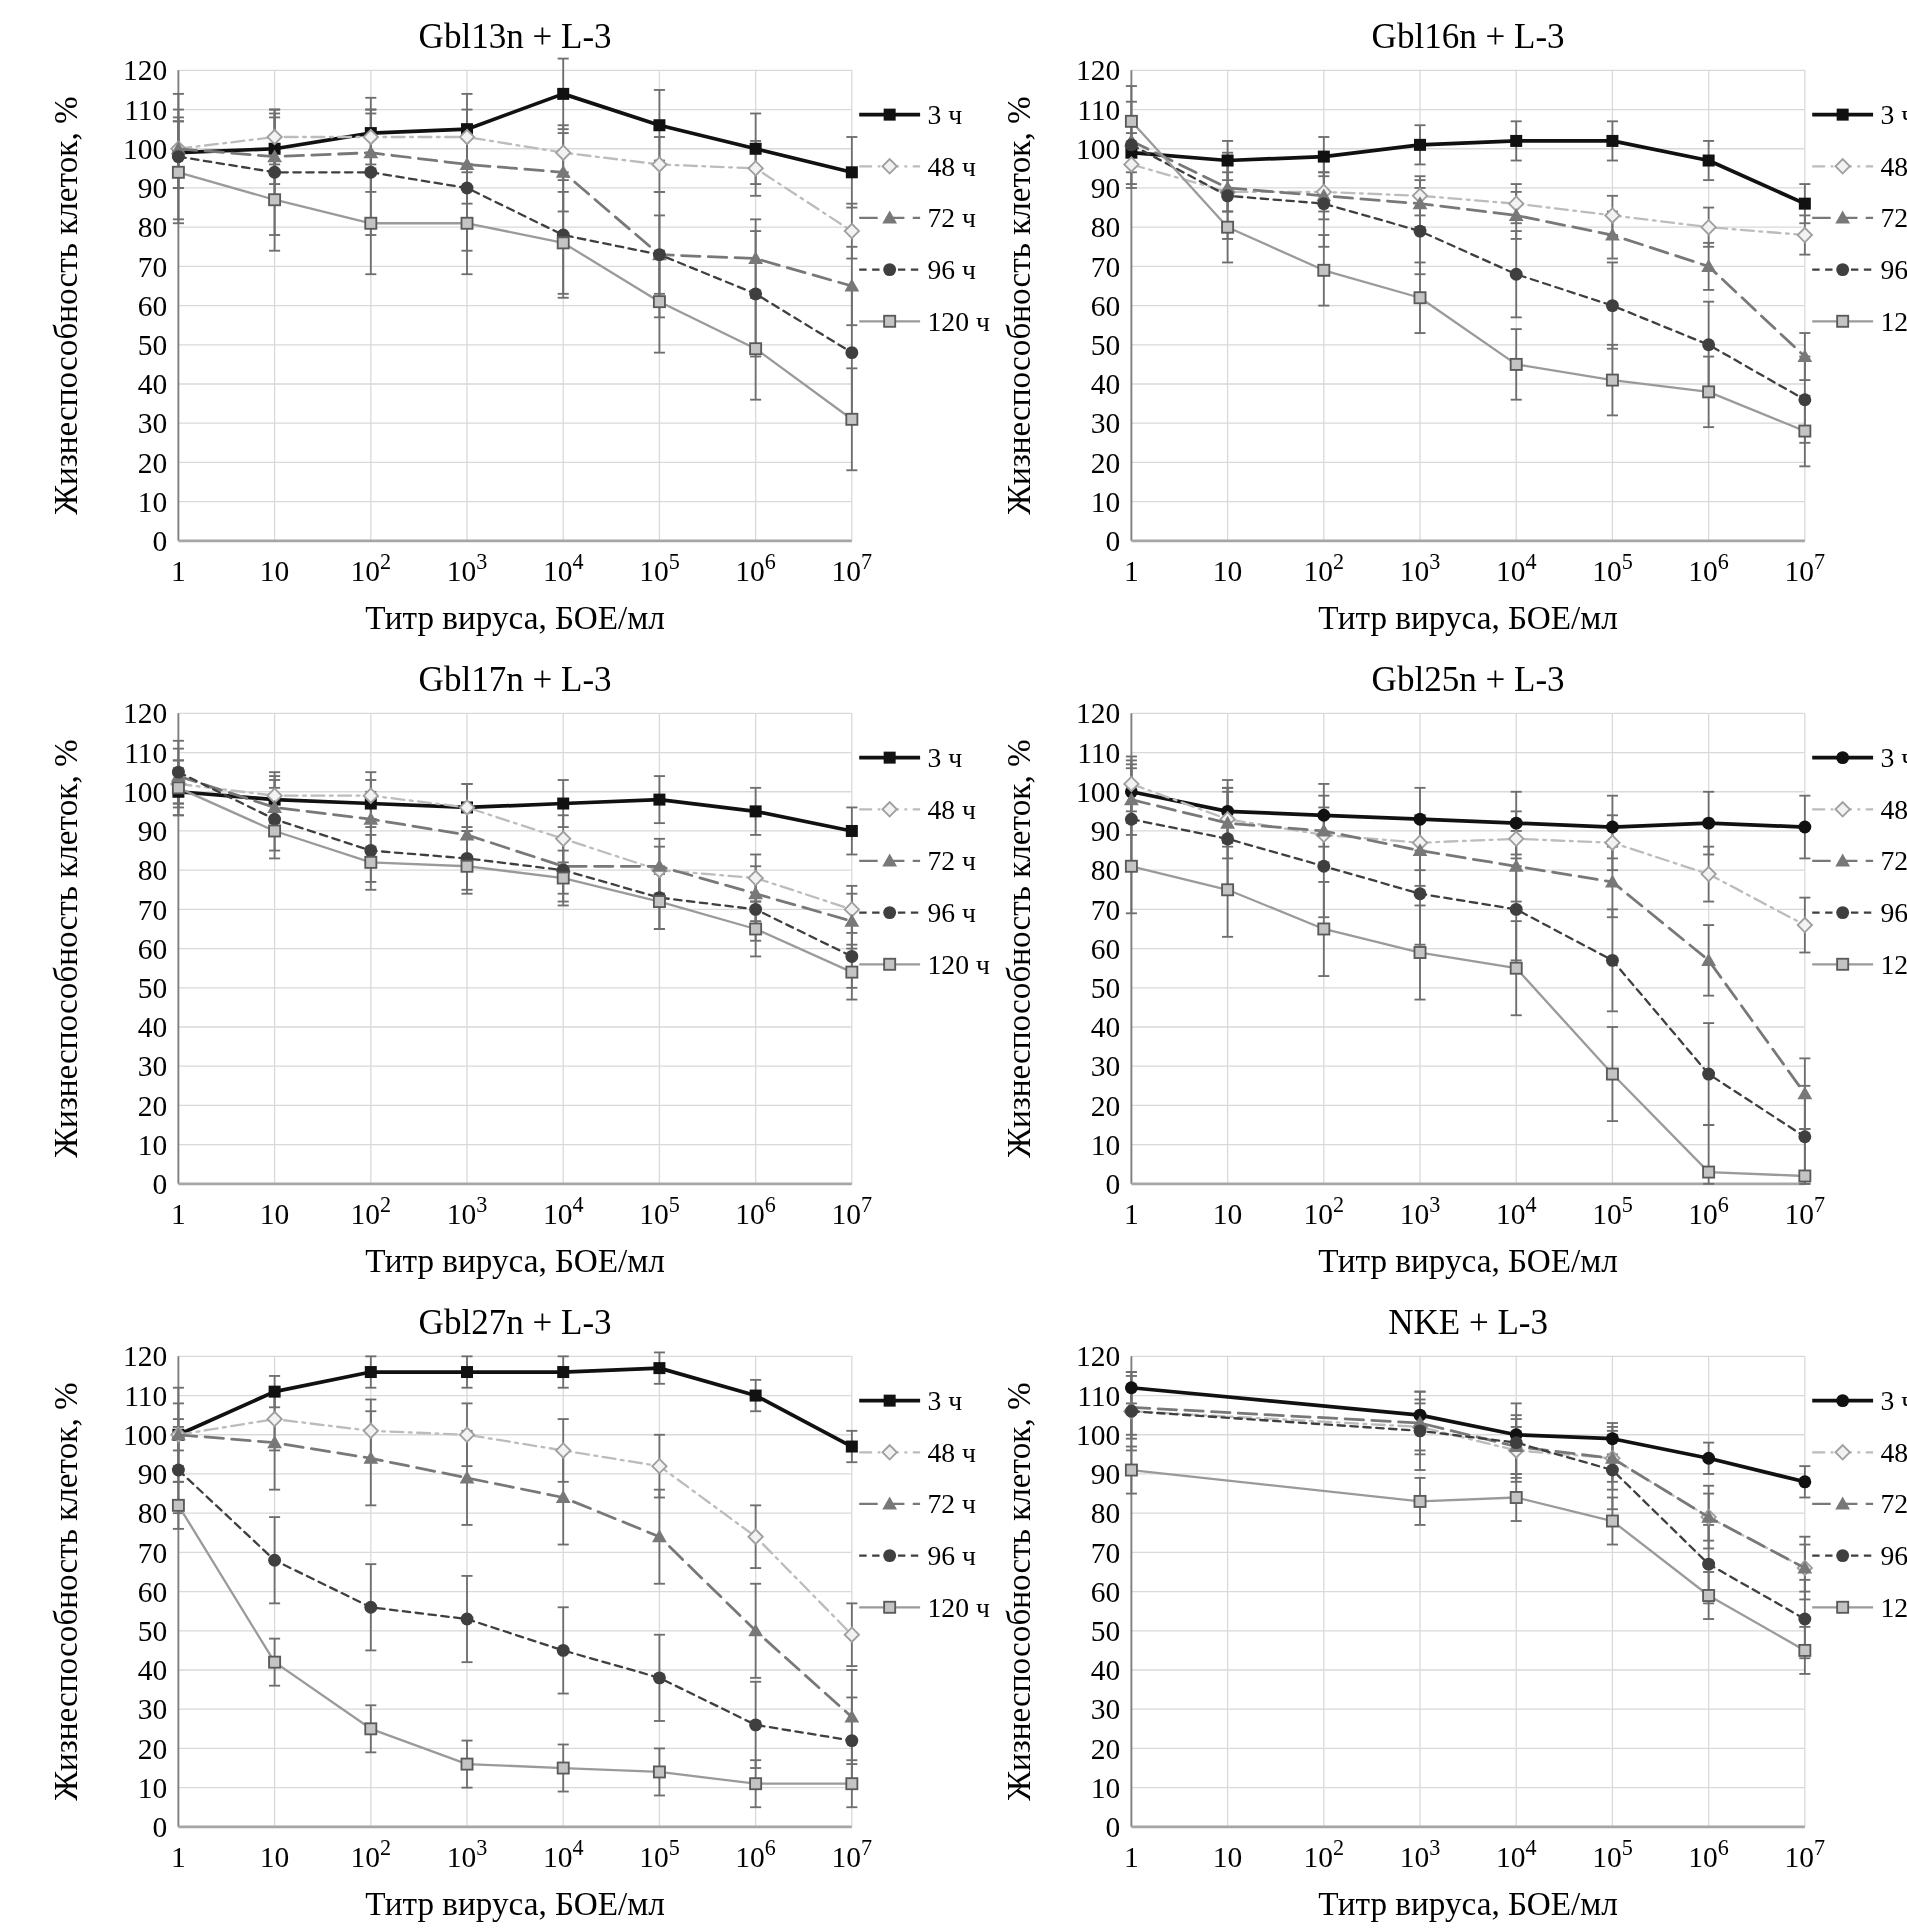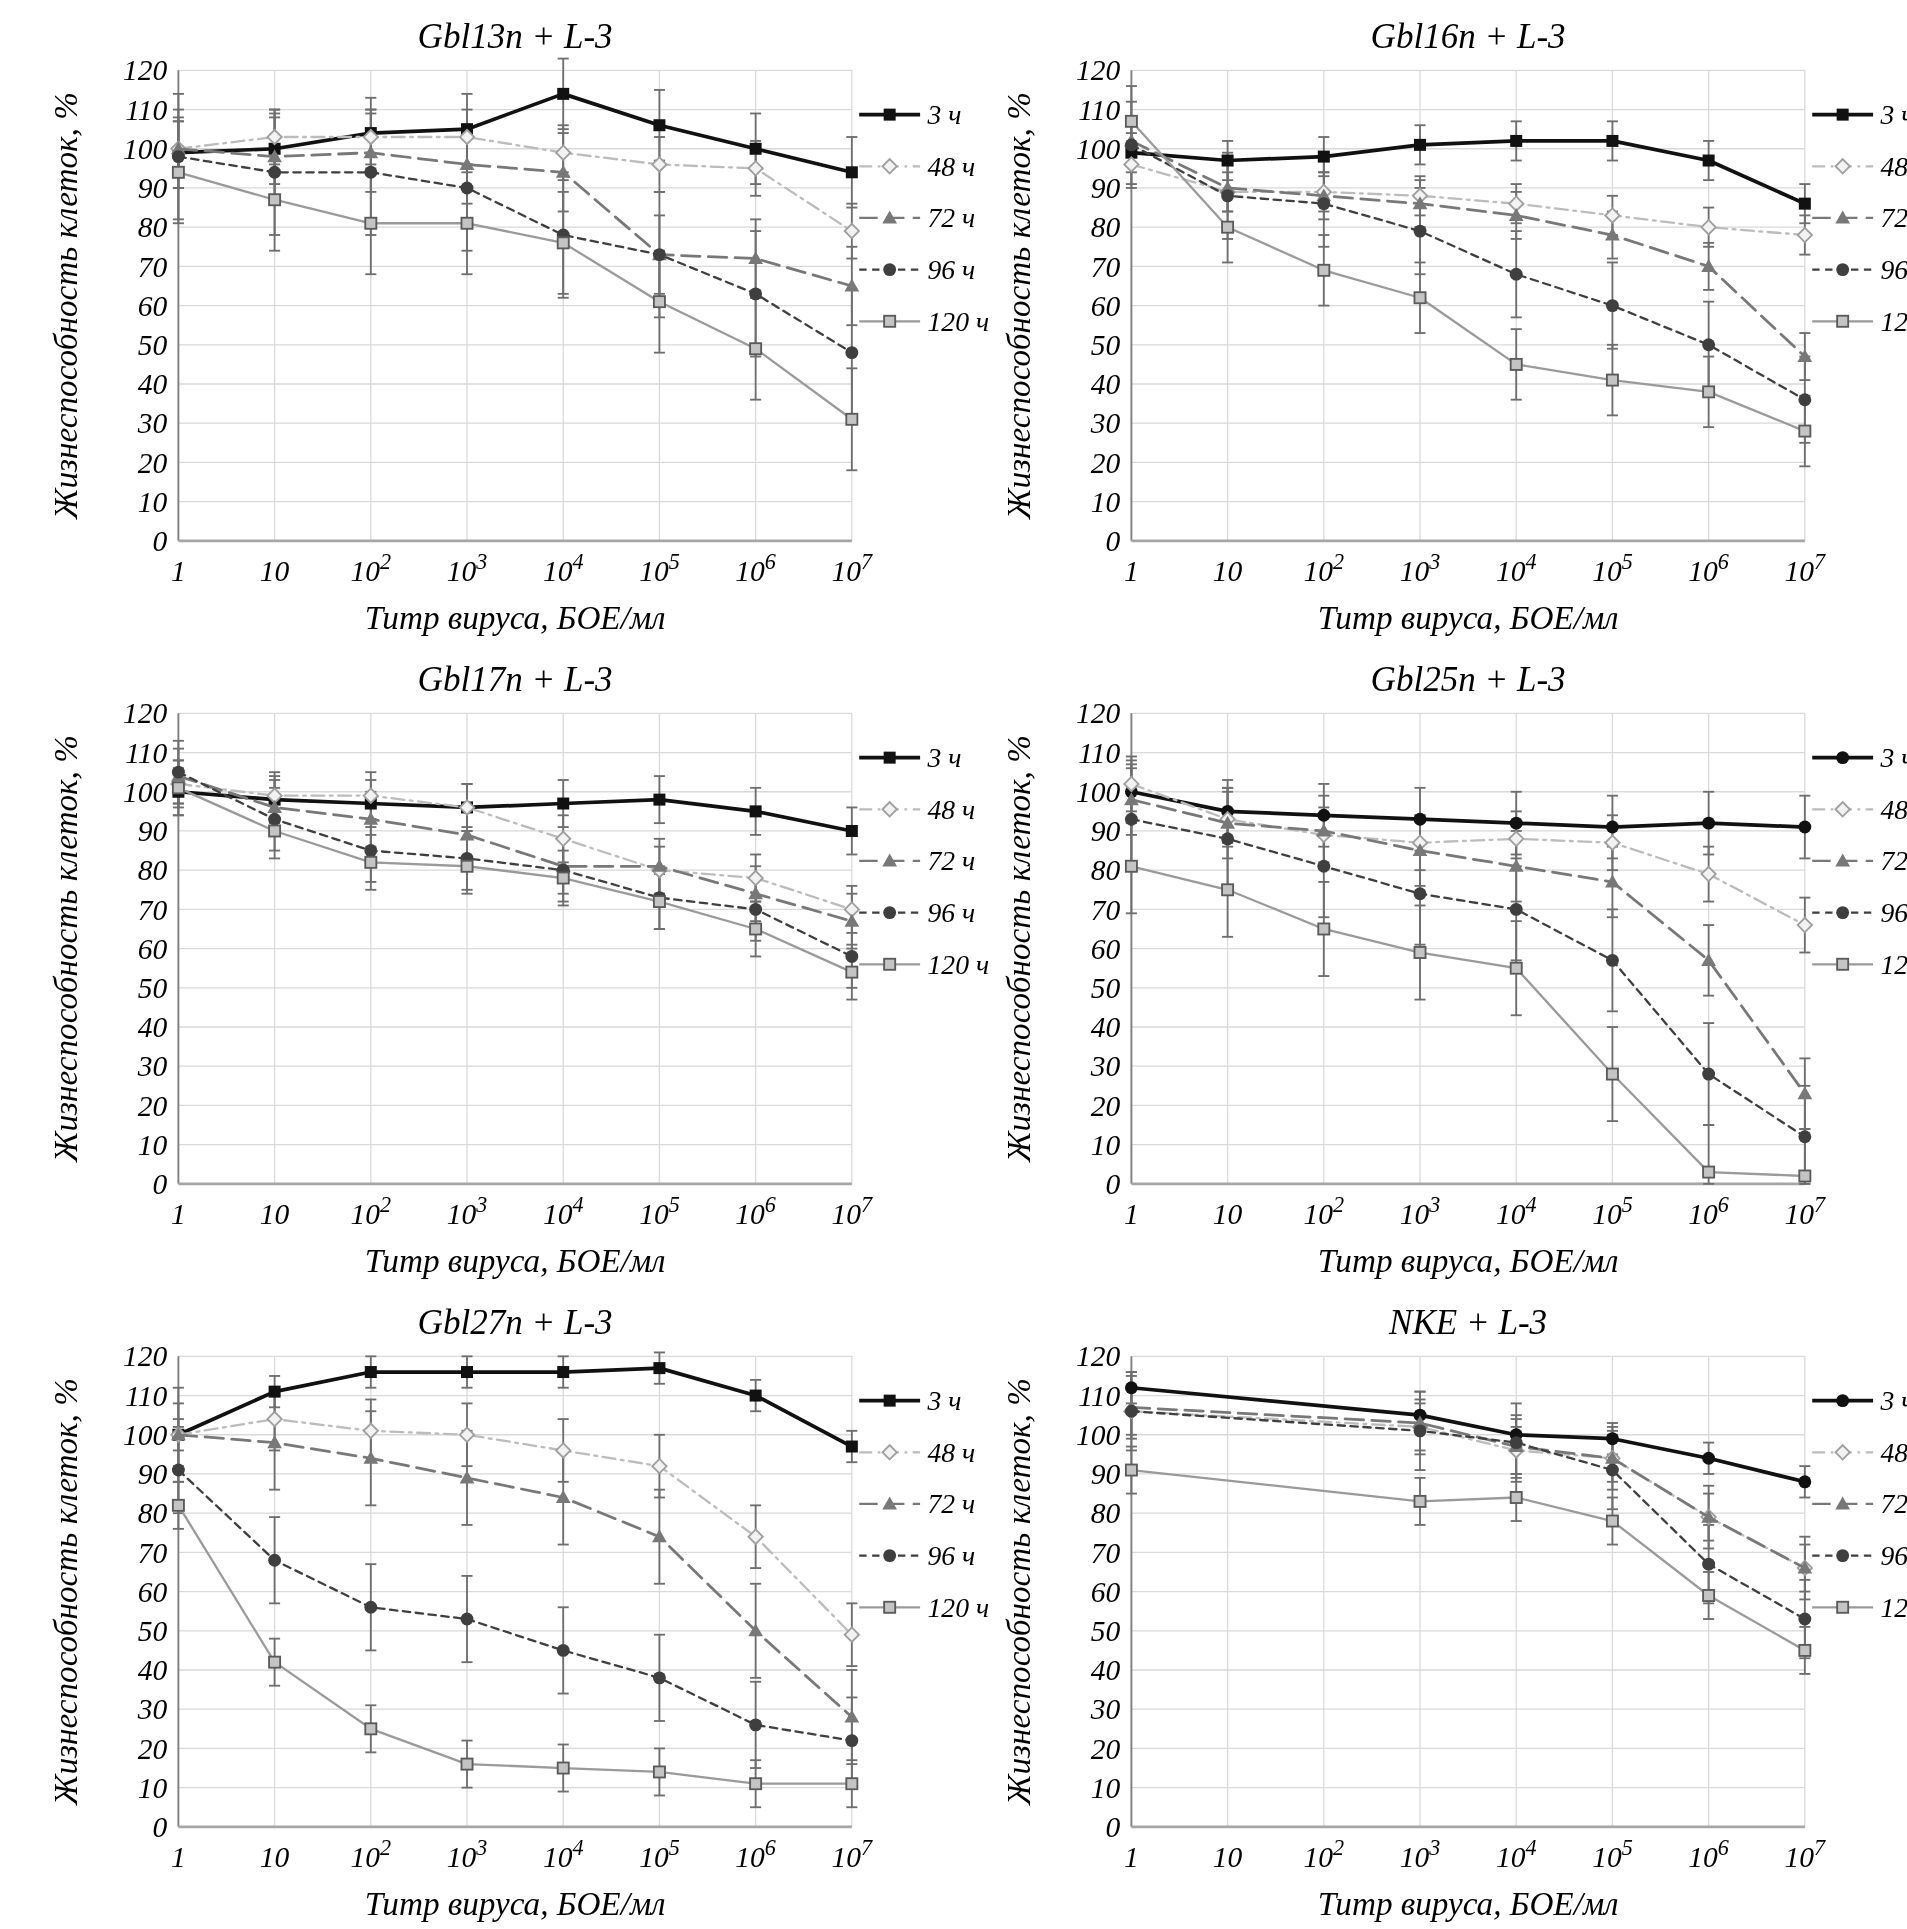--- a/index.html
+++ b/index.html
@@ -1,18 +1,18 @@
 <!DOCTYPE html>
 <html style="font-size:14.8px"><head>
 <meta charset="utf-8">
 <style>
   html,body{margin:0;padding:0;background:#ffffff;}
   #figure{width:1908px;height:1930px;background:#fff;display:grid;
           grid-template-columns:953px 953px;grid-template-rows:643px 643px 643px;
-          font-family:"Liberation Serif","DejaVu Serif",serif;font-style:italic;}
+          font-family:"Liberation Serif","DejaVu Serif",serif;}
   .panel{position:relative;width:953px;height:643px;overflow:hidden;}
   .panel svg{display:block;}
   text{font-family:"Liberation Serif","DejaVu Serif",serif;fill:#000;}
 </style>
 </head>
 <body>
 
 <div id="figure">
   <figure class="panel">
       <svg width="953" height="643" viewBox="0 0 1033 697">

